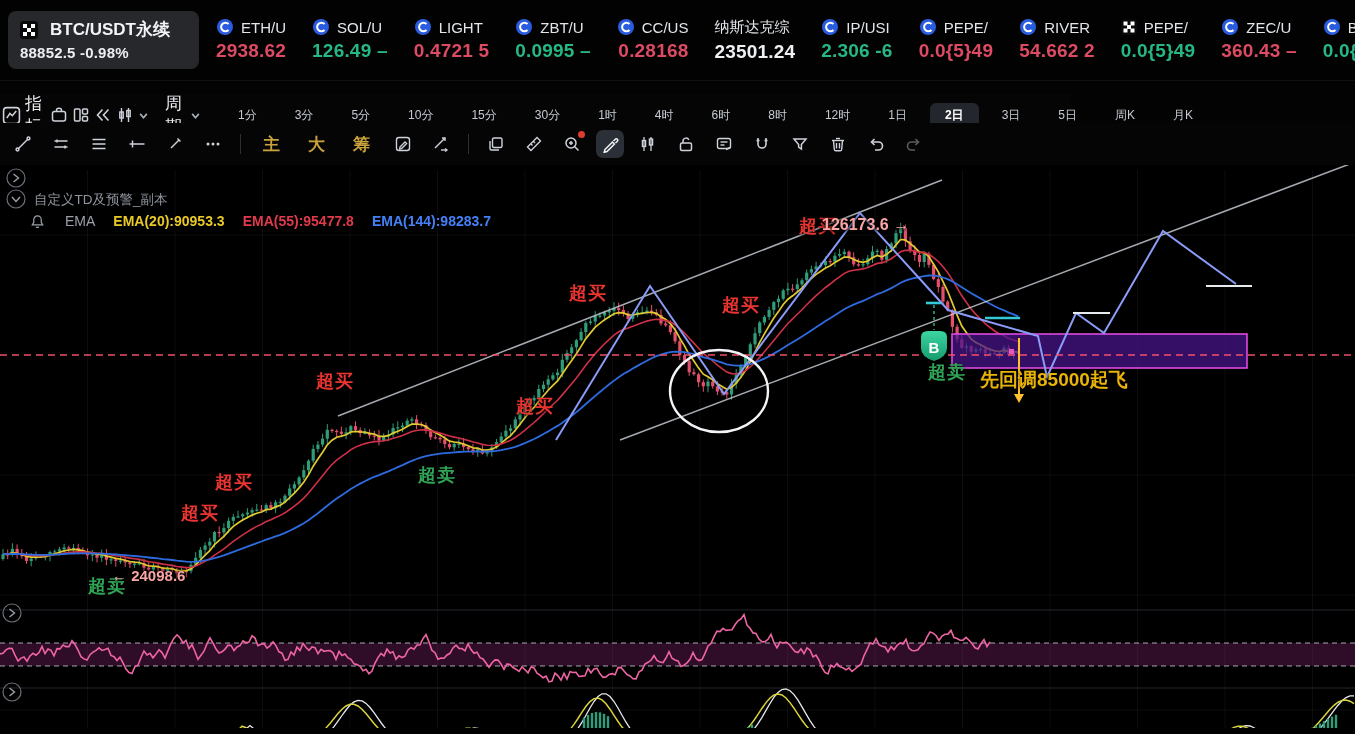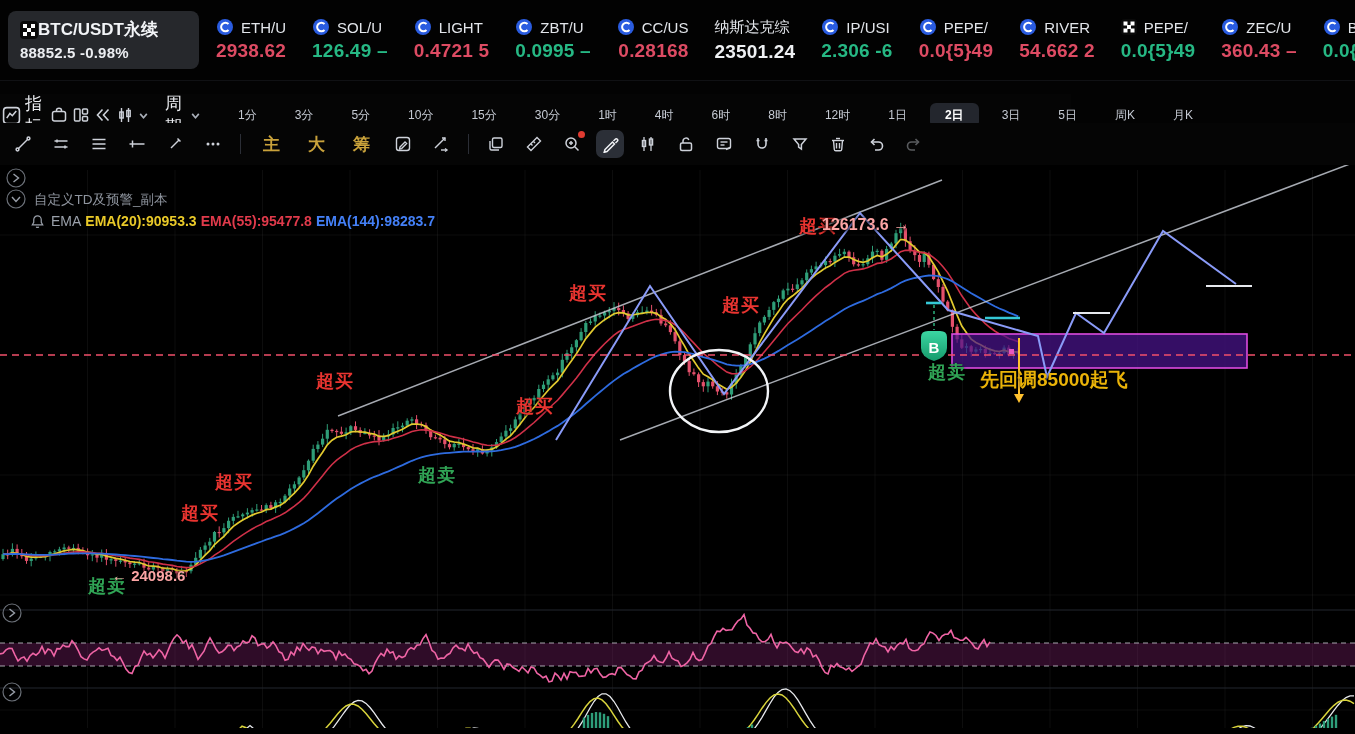--- a/index.html
+++ b/index.html
@@ -1,21 +1,21 @@
 <!DOCTYPE html>
 <html><head>
 <meta charset="utf-8">
 <style>
   html,body{margin:0;padding:0;background:#000;}
   body{width:1355px;height:734px;overflow:hidden;font-family:"Liberation Sans",sans-serif;-webkit-font-smoothing:antialiased;}
   #app{position:relative;width:1355px;height:734px;background:#030303;color:#dfe3ea;}
   
   #ticker-bar{position:absolute;top:0;left:0;width:1355px;height:80px;background:#020202;display:flex;align-items:center;overflow:hidden;border-bottom:1px solid #101114;}
   .tile{margin-left:8px;background:#26282c;border-radius:8px;padding:7px 14px 8px 12px;min-width:165px;cursor:pointer;}
-  .t-row1{display:flex;align-items:center;gap:0;font-size:17px;font-weight:bold;color:#f2f4f7;white-space:nowrap;}
+  .t-row1{display:flex;align-items:center;gap:12px;font-size:17px;font-weight:bold;color:#f2f4f7;white-space:nowrap;}
   .t-row2{margin-top:3px;font-size:15px;font-weight:bold;color:#eceef2;letter-spacing:.2px;}
   #ticker-items{display:flex;align-items:center;height:100%;margin-left:4px;}
   .titem{display:flex;flex-direction:column;justify-content:center;padding:0 13px;cursor:pointer;white-space:nowrap;text-align:right;}
   .ti-r1{display:flex;align-items:center;gap:7px;font-size:15px;color:#e2e5ea;}
   .ti-r2{margin-top:4px;font-size:19px;font-weight:bold;letter-spacing:.2px;}
   .dirdown{color:#dd4b63;} .dirup{color:#26b884;} .dirflat{color:#eef0f3;}
   
   #tf-bar{position:absolute;top:94px;left:0;width:1071px;height:42px;display:flex;align-items:center;background:#050505;color:#d4d8e0;}
   .tb-ic{display:flex;align-items:center;justify-content:center;width:28px;height:28px;margin:0 2px;cursor:pointer;color:#ced2da;}
   .tb-label{font-size:17px;color:#eceef2;margin:0 6px 0 2px;cursor:pointer;}
@@ -28,21 +28,21 @@
   .db-ic{display:flex;align-items:center;justify-content:center;width:28px;height:28px;margin:0 5px;border-radius:7px;cursor:pointer;color:#ced2da;position:relative;}
   .db-ic.active{background:#2b2f37;color:#f0f2f5;}
   .db-sep{width:1px;height:20px;background:#2b2e36;margin:0 8px;}
   .cnbtn{font-size:17px;font-weight:bold;color:#c9a23b;padding:0 14px;cursor:pointer;}
   .db-ic .reddot{position:absolute;top:1px;right:1px;width:7px;height:7px;border-radius:50%;background:#e03b31;}
   .dim{opacity:.42;}
   
   #chart{position:absolute;top:165px;left:0;width:1355px;height:569px;background:#000;cursor:crosshair;}
   #chart-svg{position:absolute;top:0;left:0;}
   .ind-title{position:absolute;left:34px;top:26px;font-size:13.5px;color:#8f959f;text-shadow:0 1px 2px #000;}
-  .legend{position:absolute;left:30px;top:48px;display:flex;align-items:center;gap:4px;font-size:14px;font-weight:bold;}
+  .legend{position:absolute;left:30px;top:48px;display:flex;align-items:center;gap:18px;font-size:14px;font-weight:bold;}
   .legend .ema-lbl{color:#9aa0aa;font-weight:normal;margin-left:2px;}
   .legend .ema-val{text-shadow:0 1px 2px #000,0 0 4px #000;}
   .oblab{position:absolute;font-size:18px;font-weight:bold;color:#e93430;letter-spacing:1px;text-shadow:0 1px 3px rgba(0,0,0,.85);white-space:nowrap;}
   .oslab{position:absolute;font-size:18px;font-weight:bold;color:#30a455;letter-spacing:1px;text-shadow:0 1px 3px rgba(0,0,0,.85);white-space:nowrap;}
   .plabel{position:absolute;font-weight:bold;color:#fca5a5;text-shadow:0 1px 3px #000,0 0 5px #000;white-space:nowrap;}
   .plabel.low{left:112px;top:402px;font-size:15px;}
   .plabel.high{left:822px;top:51px;font-size:16px;}
   .notelab{position:absolute;left:980px;top:202px;font-size:19px;font-weight:bold;color:#eab308;text-shadow:0 1px 3px rgba(0,0,0,.8);white-space:nowrap;}
   #footer-strip{position:absolute;bottom:0;left:0;width:1355px;height:6px;background:#000;}
   svg{display:block;}

